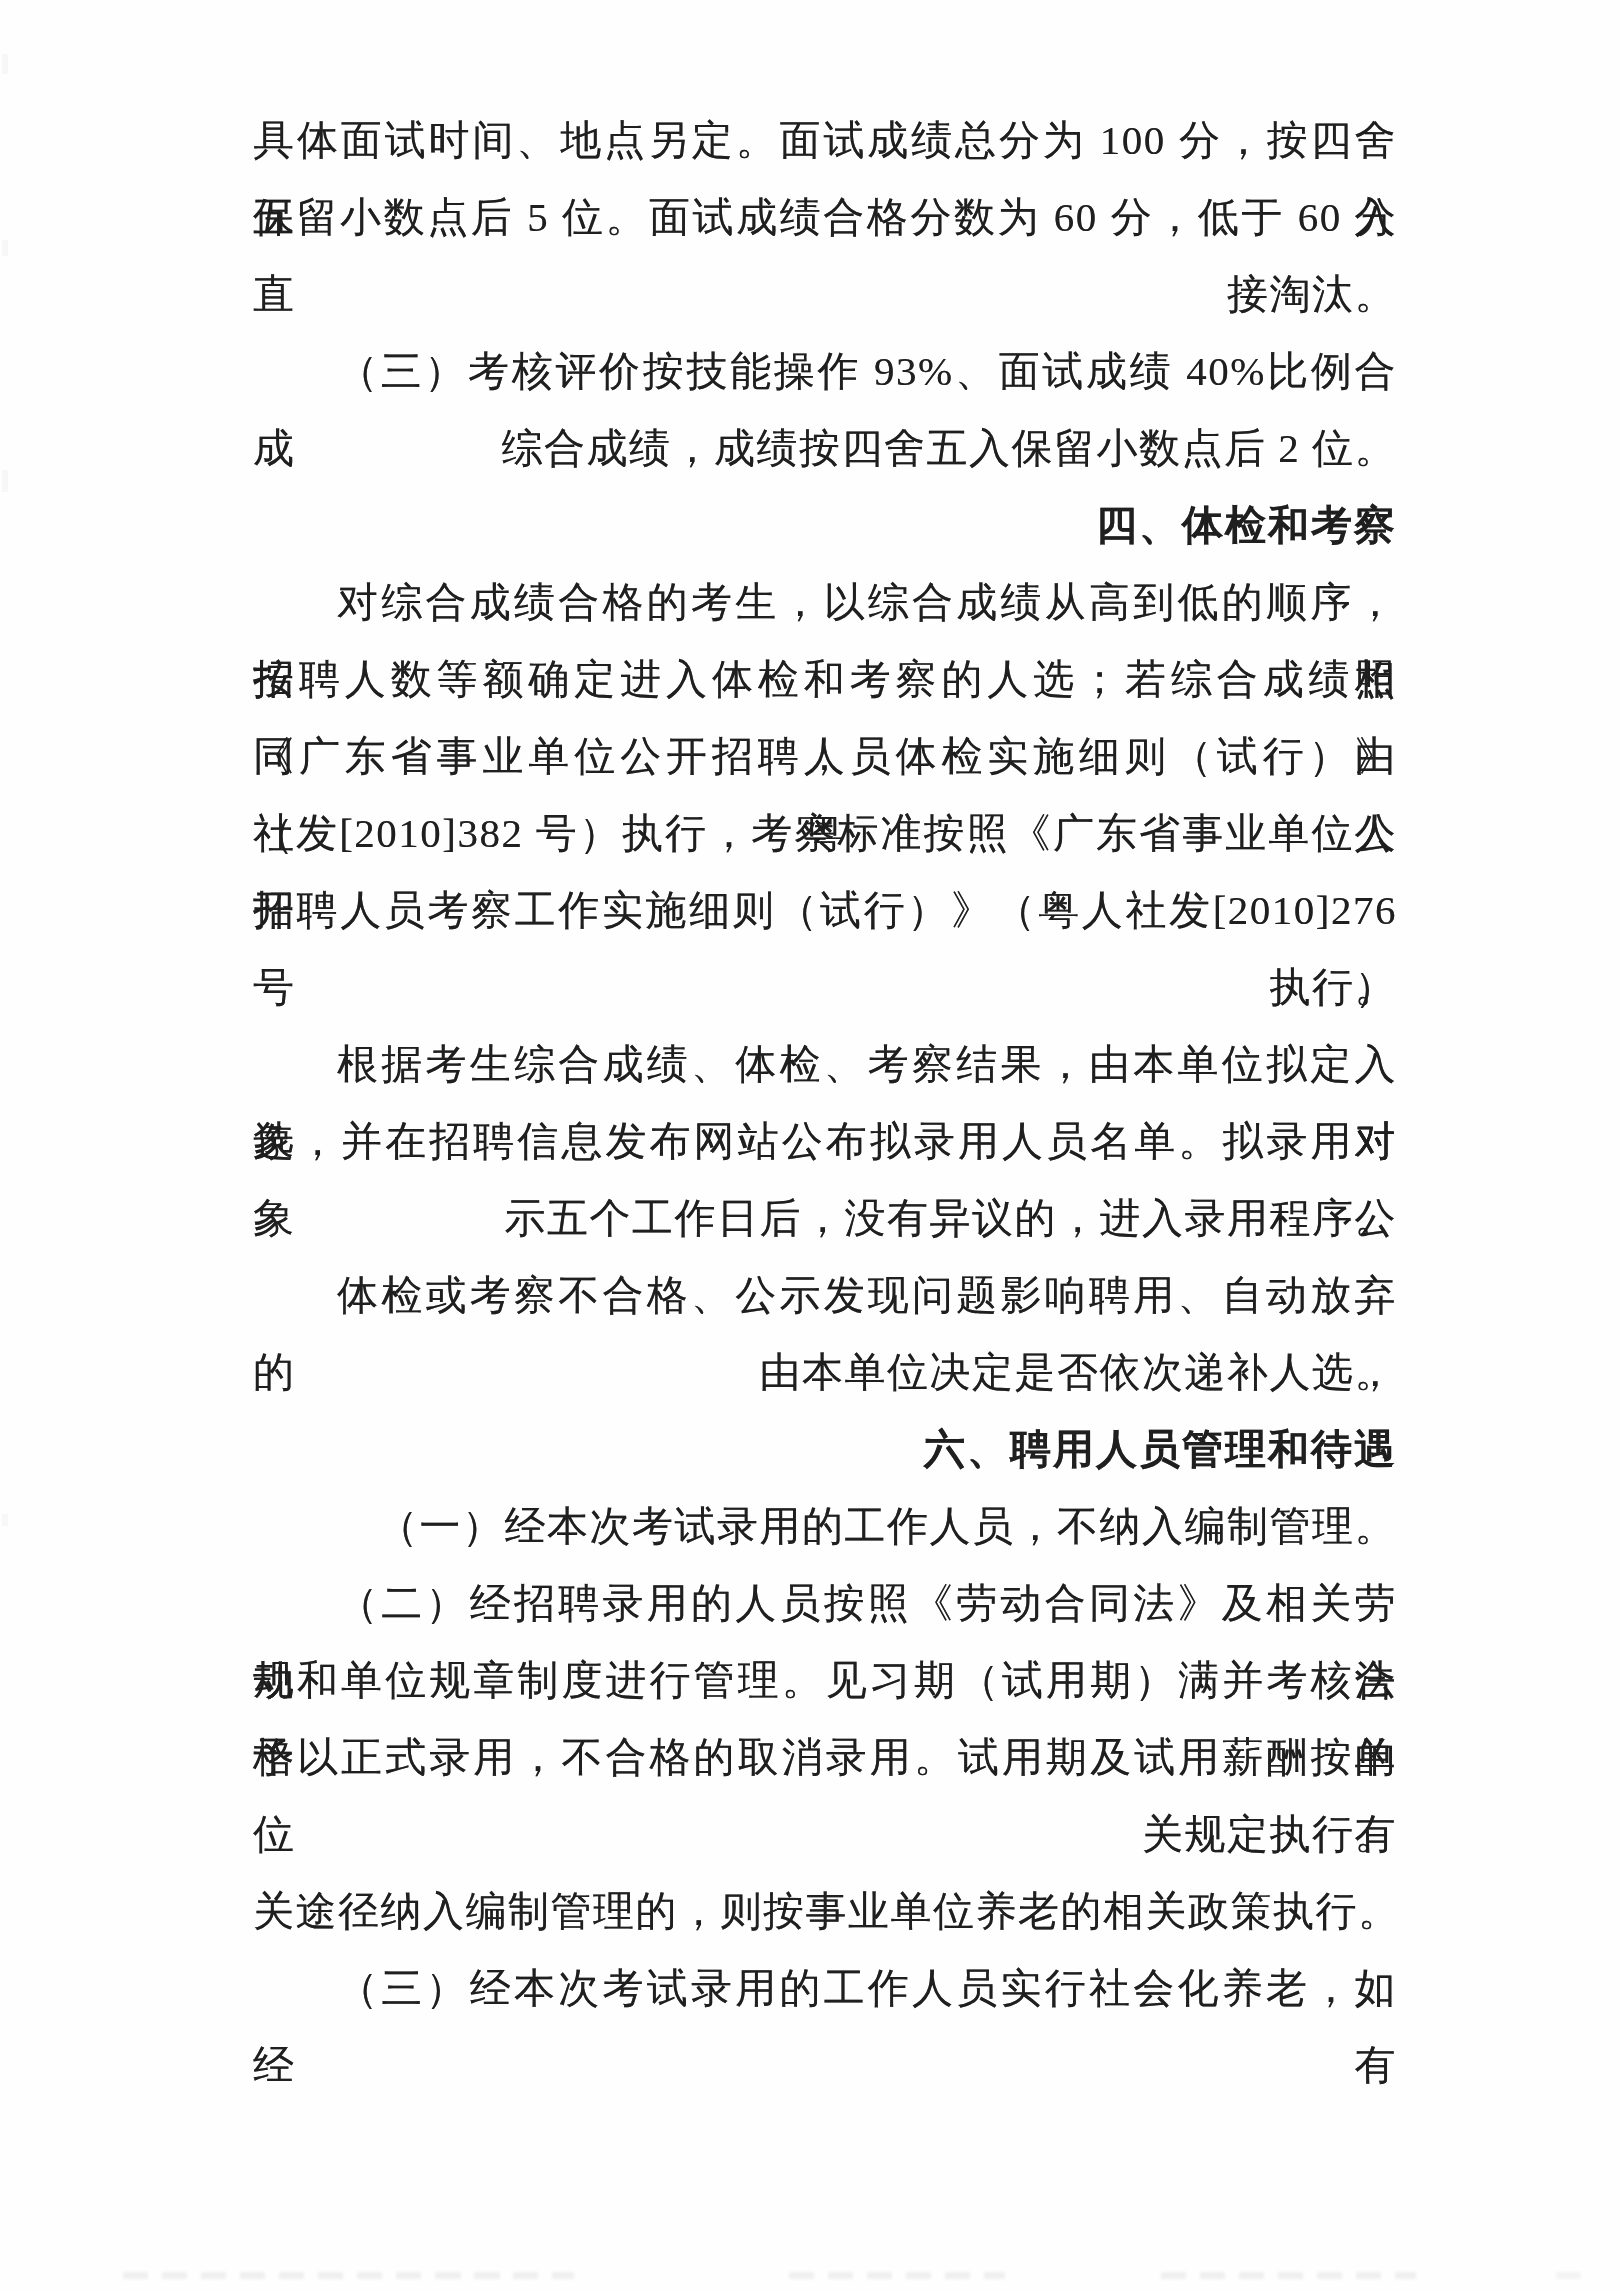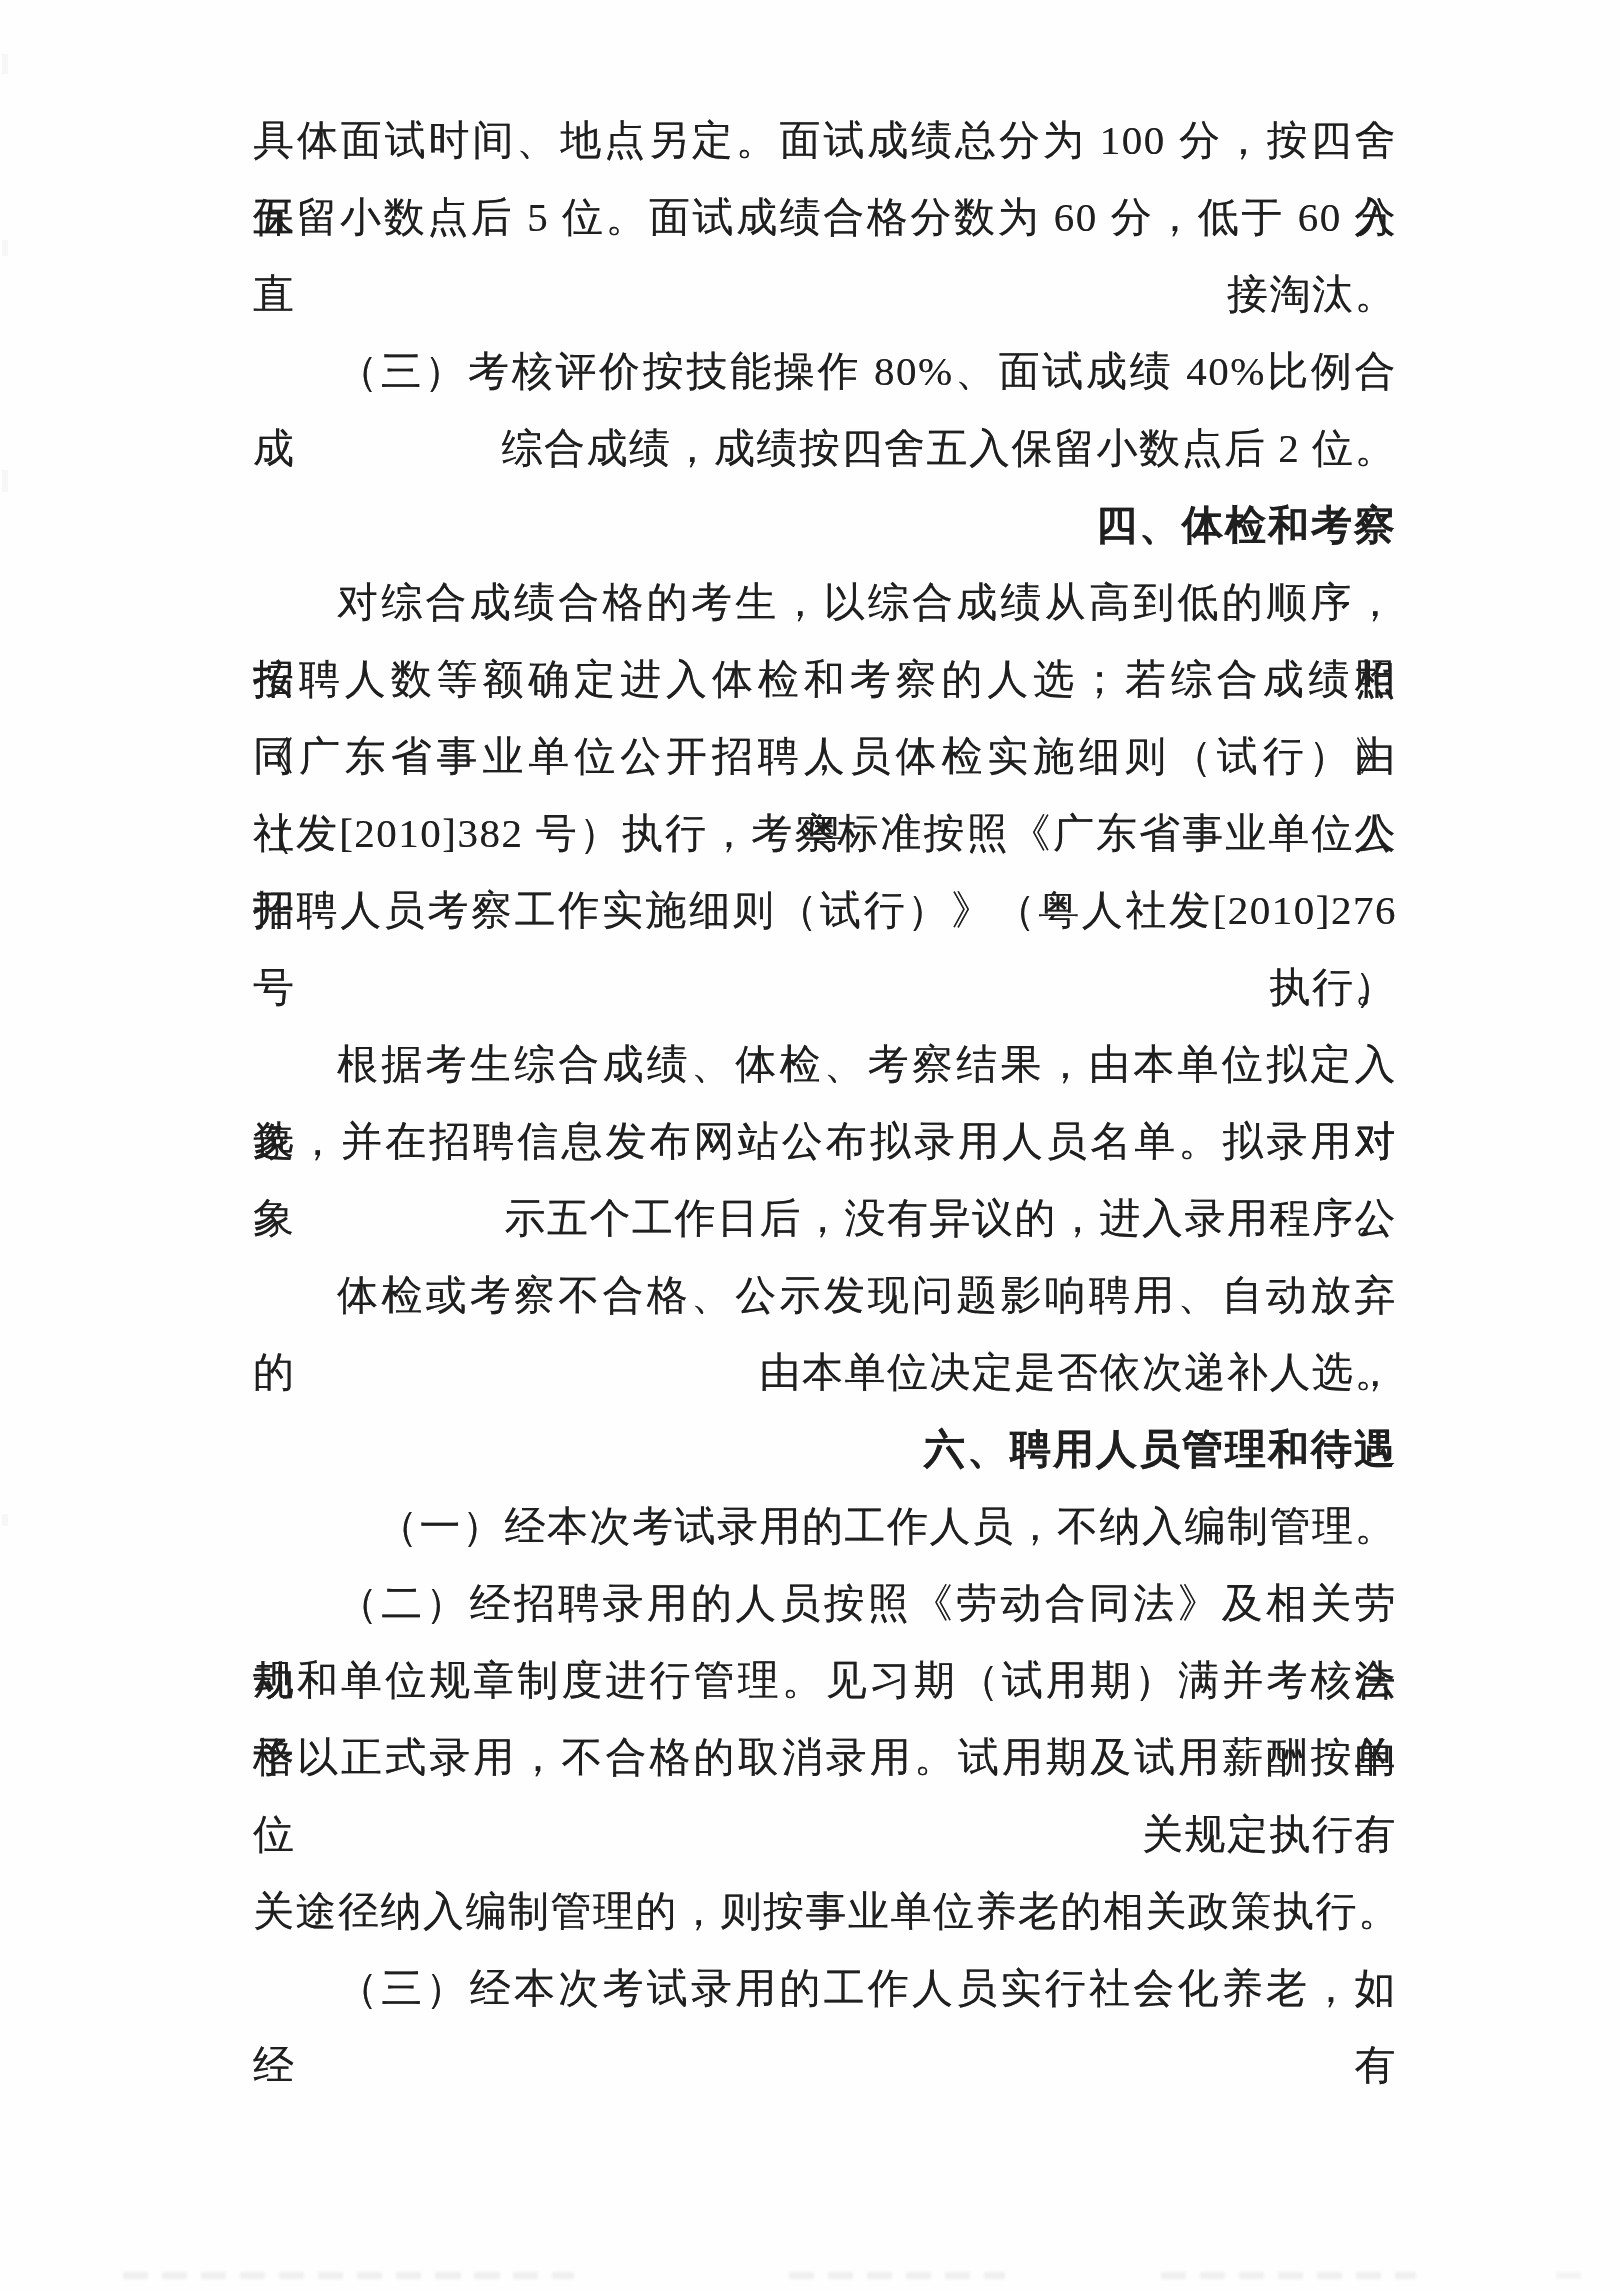--- a/index.html
+++ b/index.html
@@ -81,21 +81,21 @@
 </style>
 </head>
 <body>
 
 <div class="page">
 
   <div class="text-block">
       <div class="line stretch">具体面试时间、地点另定。面试成绩总分为 100 分，按四舍五入</div>
       <div class="line stretch">保留小数点后 5 位。面试成绩合格分数为 60 分，低于 60 分直</div>
       <div class="line">接淘汰。</div>
-      <div class="line stretch indent">（三）考核评价按技能操作 80%、面试成绩 40%比例合成</div>
+      <div class="line stretch indent">（三）考核评价按技能操作 93%、面试成绩 40%比例合成</div>
       <div class="line">综合成绩，成绩按四舍五入保留小数点后 2 位。</div>
       <div class="line indent heading">四、体检和考察</div>
       <div class="line stretch indent">对综合成绩合格的考生，以综合成绩从高到低的顺序，按照</div>
       <div class="line stretch">招聘人数等额确定进入体检和考察的人选；若综合成绩相同，由</div>
       <div class="line stretch">《广东省事业单位公开招聘人员体检实施细则（试行）》（粤人</div>
       <div class="line stretch">社发[2010]382 号）执行，考察标准按照《广东省事业单位公开</div>
       <div class="line stretch">招聘人员考察工作实施细则（试行）》（粤人社发[2010]276 号）</div>
       <div class="line">执行。</div>
       <div class="line stretch indent">根据考生综合成绩、体检、考察结果，由本单位拟定入选对</div>
       <div class="line stretch">象，并在招聘信息发布网站公布拟录用人员名单。拟录用对象公</div>

